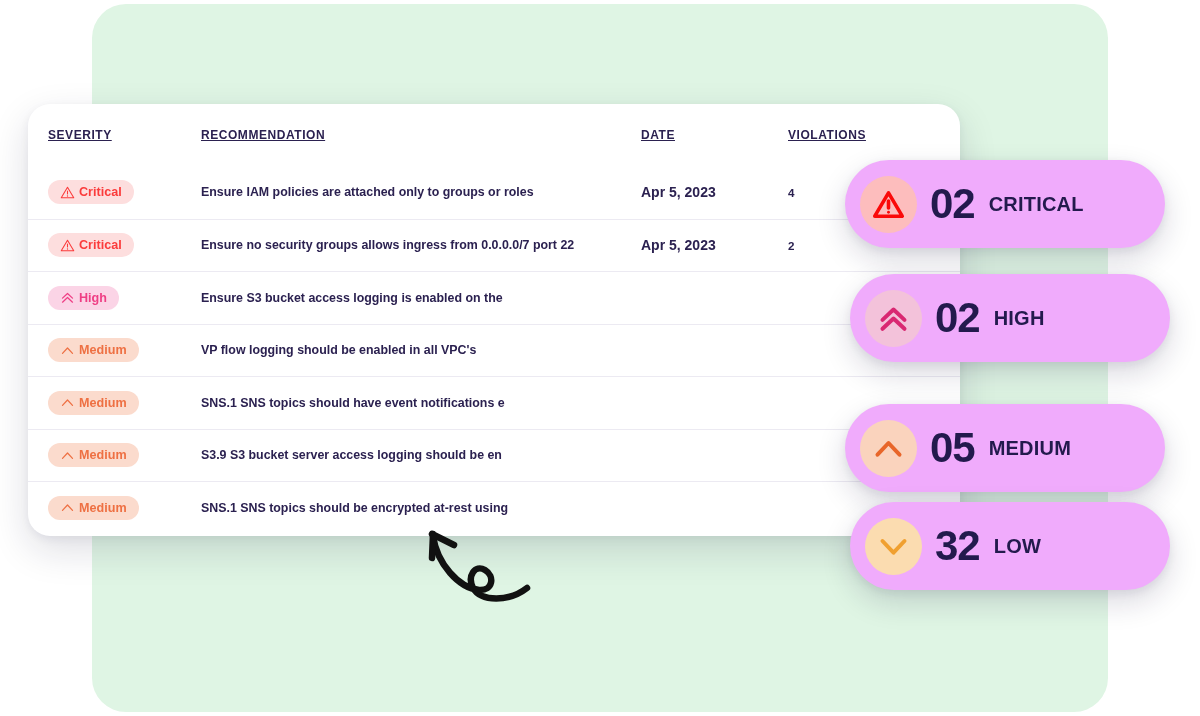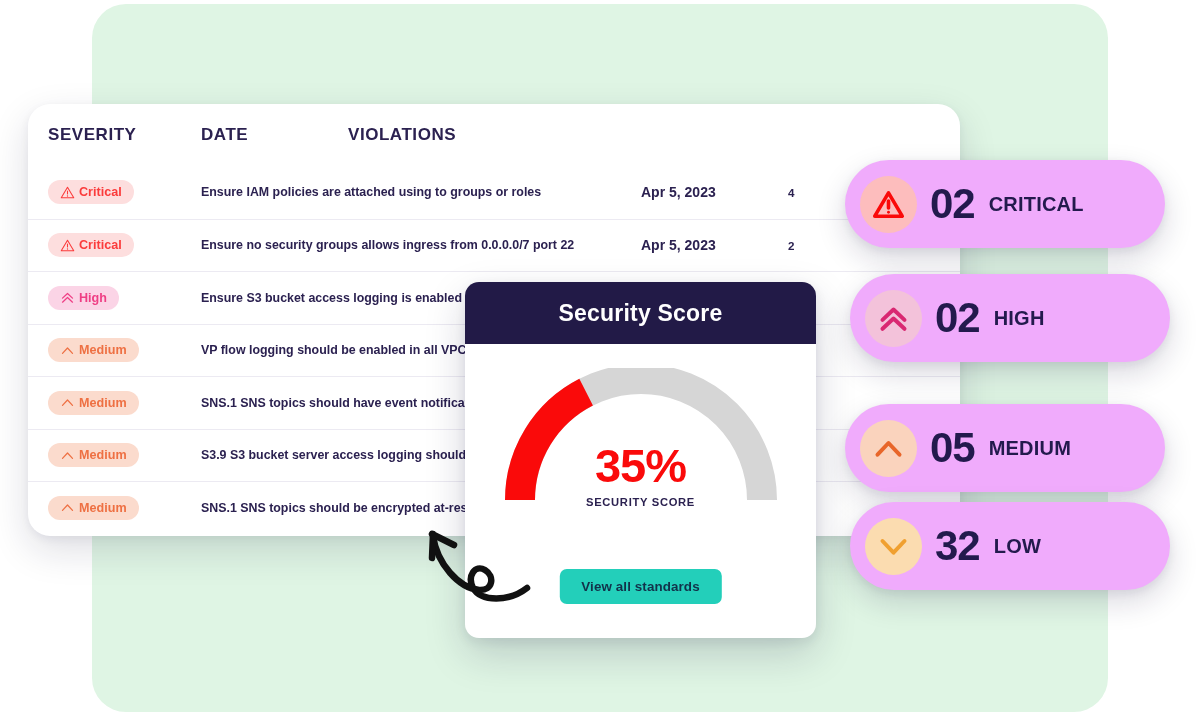--- a/index.html
+++ b/index.html
@@ -21,22 +21,23 @@
     position:absolute;left:28px;top:104px;width:932px;height:432px;
     background:#ffffff;border-radius:22px;
     box-shadow:0 14px 38px rgba(24,20,60,.14), 0 3px 10px rgba(24,20,60,.06);
     overflow:hidden;
   }
   .t-head{
     display:flex;align-items:center;height:62px;padding:0 0 0 20px;
     box-sizing:border-box;
   }
   .t-head .th{
-    font-size:17px;font-weight:700;letter-spacing:.55px;color:#2b2150;
+    font-size:12px;font-weight:700;letter-spacing:.55px;color:#2b2150;
     text-transform:uppercase;
+    text-decoration:underline;
   }
   .c-sev{width:153px;flex:0 0 153px;}
   .c-rec{width:440px;flex:0 0 440px;}
   .c-date{width:147px;flex:0 0 147px;}
   .c-vio{width:160px;flex:0 0 160px;}
 
   .t-row{
     display:flex;align-items:center;height:52.5px;padding:0 0 0 20px;
     box-sizing:border-box;border-top:1px solid #eceaf2;
   }
@@ -120,36 +121,37 @@
 </head>
 <body>
 
 <div class="stage">
 
   <div class="green-panel"></div>
 
   <div class="table-card">
     <div class="t-head">
       <div class="th c-sev">SEVERITY</div>
+      <div class="th c-rec">RECOMMENDATION</div>
       <div class="th c-date">DATE</div>
       <div class="th c-vio">VIOLATIONS</div>
     </div>
     <div id="table-body">
         <div class="t-row">
           <div class="c-sev"><span class="pill critical">
               <span>
                 <svg width="15" height="15" viewBox="0 0 24 24" fill="none" stroke="#fb3b3b" stroke-width="1.7" stroke-linecap="round" stroke-linejoin="round">
                   <path d="M12 3.5 L22 20.5 L2 20.5 Z"></path>
                   <path d="M12 9.5 V14.5"></path>
                   <circle cx="12" cy="17.6" r="1.05" fill="#fb3b3b" stroke="none"></circle>
                 </svg>
               </span>
               <span>Critical</span>
             </span></div>
-          <div class="c-rec cell-txt">Ensure IAM policies are attached using to groups or roles</div>
+          <div class="c-rec cell-txt">Ensure IAM policies are attached only to groups or roles</div>
           <div class="c-date cell-date">Apr 5, 2023</div>
           <div class="c-vio cell-vio">4</div>
         </div>
         <div class="t-row">
           <div class="c-sev"><span class="pill critical">
               <span>
                 <svg width="15" height="15" viewBox="0 0 24 24" fill="none" stroke="#fb3b3b" stroke-width="1.7" stroke-linecap="round" stroke-linejoin="round">
                   <path d="M12 3.5 L22 20.5 L2 20.5 Z"></path>
                   <path d="M12 9.5 V14.5"></path>
                   <circle cx="12" cy="17.6" r="1.05" fill="#fb3b3b" stroke="none"></circle>
@@ -223,40 +225,20 @@
               </span>
               <span>Medium</span>
             </span></div>
           <div class="c-rec cell-txt">SNS.1 SNS topics should be encrypted at-rest using</div>
           <div class="c-date cell-date"></div>
           <div class="c-vio cell-vio"></div>
         </div>
       </div>
   </div>
 
-  <div class="score-card">
-    <div class="score-head">
-      <h2>Security Score</h2>
-    </div>
-    <div class="score-body">
-      <div class="gauge-wrap">
-        <div class="gauge">
-          <svg width="290" height="148" viewBox="0 0 290 148">
-            <path id="gauge-track" d="M 24 132 A 121 121 0 0 1 266 132" fill="none" stroke="#d6d6d6" stroke-width="30" stroke-linecap="butt"></path>
-            <path id="gauge-value" d="M 24 132 A 121 121 0 0 1 266 132" fill="none" stroke="#fa0a0a" stroke-width="30" stroke-linecap="butt" stroke-dasharray="133.06517639160157 380.18621826171875"></path>
-          </svg>
-          <div class="gauge-center">
-            <div class="gauge-pct">35%</div>
-            <div class="gauge-label">SECURITY SCORE</div>
-          </div>
-        </div>
-      </div>
-      <button class="score-btn">View all standards</button>
-    </div>
-  </div>
 
   <div class="arrow-doodle">
     <svg width="125" height="95" viewBox="0 0 125 95">
       <path d="M18 18 C 22 46, 44 70, 64 72 C 78 73, 80 58, 70 52 C 60 46, 52 58, 58 70 C 66 84, 94 84, 112 70" fill="none" stroke="#111111" stroke-width="6.5" stroke-linecap="round" stroke-linejoin="round"></path>
       <path d="M18 16 L 17 40 M17 16 L 39 27" fill="none" stroke="#111111" stroke-width="6.5" stroke-linecap="round" stroke-linejoin="round"></path>
     </svg>
   </div>
 
   <div class="chips">
     <div id="chips-list">

